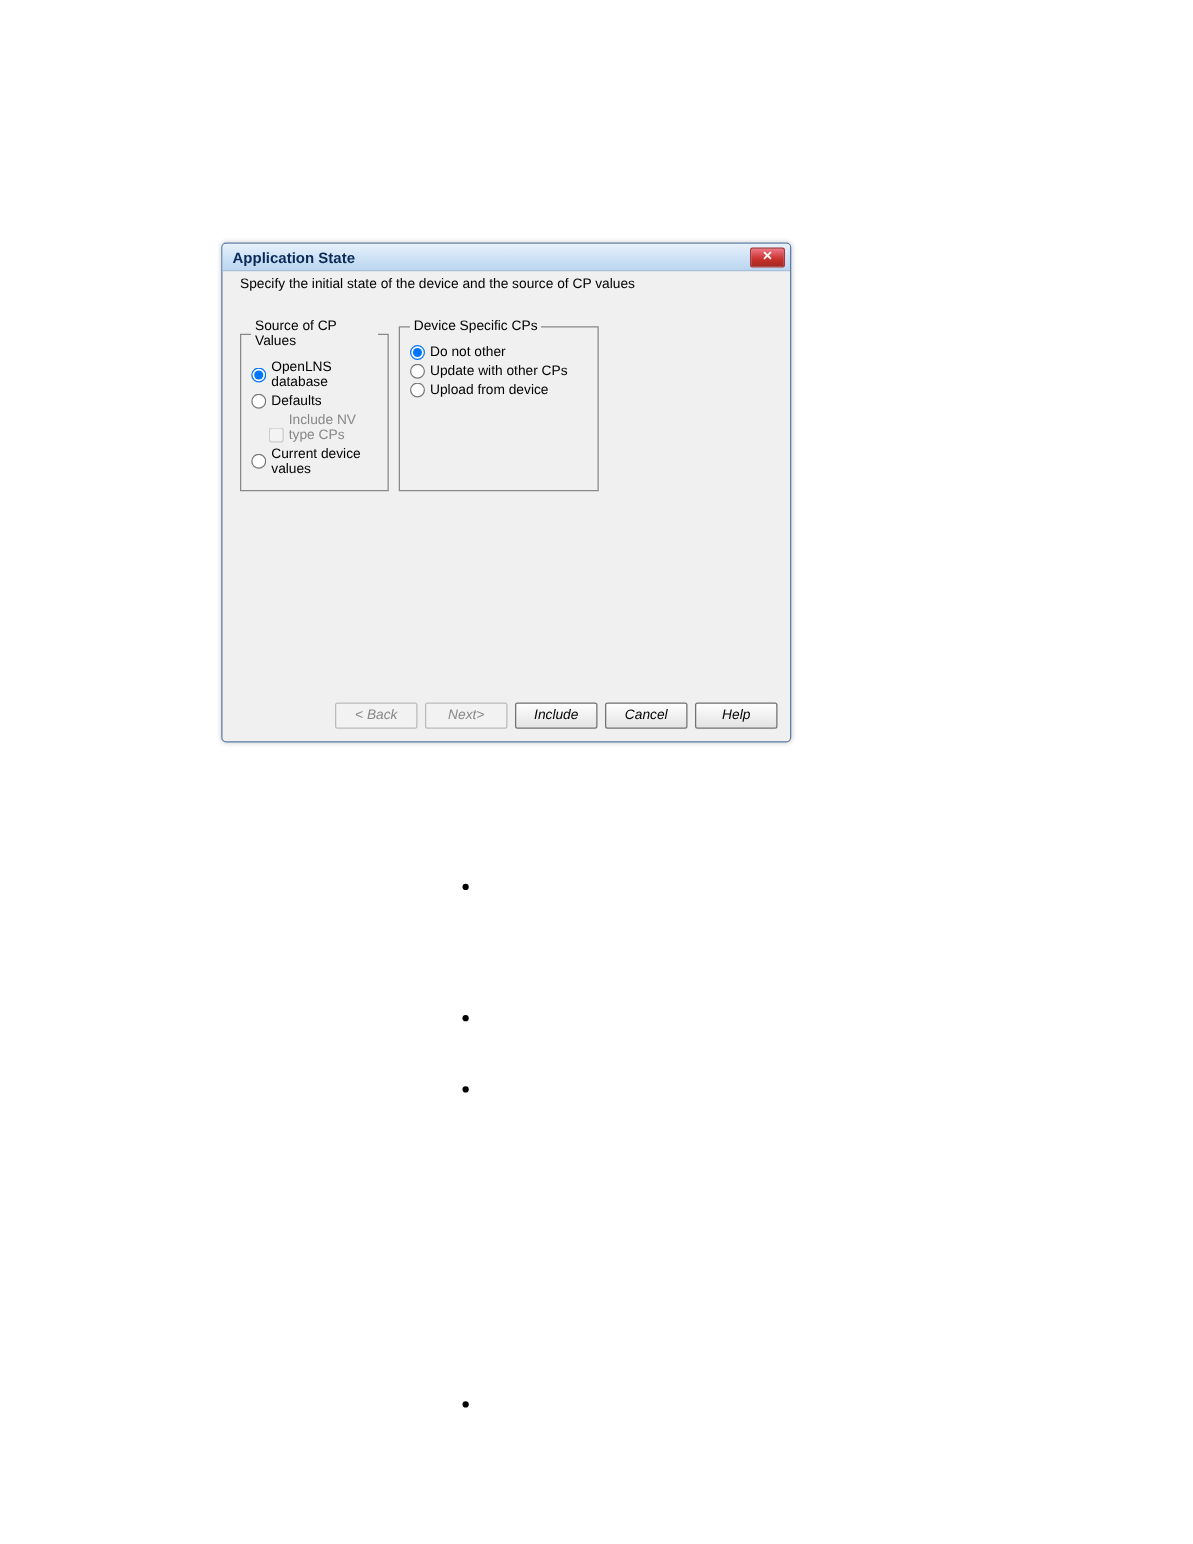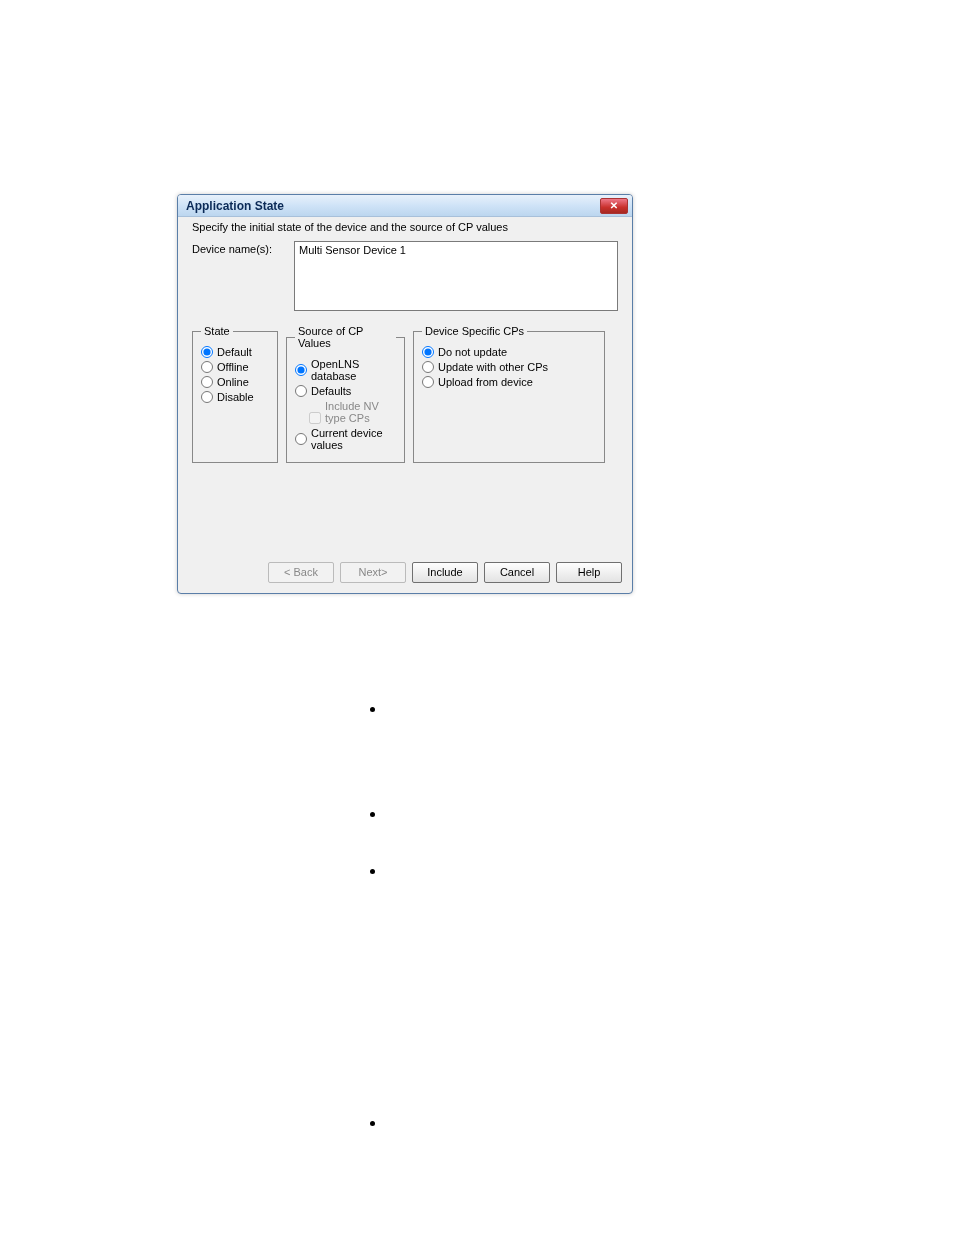--- a/index.html
+++ b/index.html
@@ -96,21 +96,21 @@
     margin: 0;
     font-size: 11px;
   }
   fieldset.group legend {
     padding: 0 3px;
     font-size: 11px;
     color: #000;
   }
   .group-state { width: 86px; }
   .group-source { width: 119px; }
-  .group-specific { width: 192px; }
+  .group-specific { width: 160px; }
   .radio-row {
     display: flex;
     align-items: center;
     gap: 4px;
     margin: 3px 0;
     cursor: pointer;
   }
   .checkbox-row {
     display: flex;
     align-items: flex-end;
@@ -135,20 +135,21 @@
     min-width: 66px;
     height: 21px;
     font-size: 11px;
     border: 1px solid #707070;
     background: linear-gradient(to bottom,#fefefe,#e3e3e3);
     border-radius: 2px;
     cursor: pointer;
     text-align: center;
     line-height: 19px;
     padding: 0 2px;
+    font-style: italic;
   }
   .btn.disabled {
     color: #888;
     border-color: #bbb;
     background: #f2f2f2;
     cursor: default;
   }
   
   .page-bullet {
     position: absolute;
@@ -162,48 +163,23 @@
 </head>
 <body>
 
 <div class="dialog">
   <div class="titlebar">
     <span class="title">Application State</span>
     <div class="close-btn"></div>
   </div>
   <div class="body">
     <div class="instruction">Specify the initial state of the device and the source of CP values</div>
-    <div class="row-devname">
-      <div class="label-devname">Device name(s):</div>
-      <div class="devname-box">
-        <div>Multi Sensor Device 1</div>
-      </div>
-    </div>
 
     <div class="groups-row">
 
-      <fieldset class="group group-state">
-        <legend>State</legend>
-        <label class="radio-row">
-          <input type="radio" name="state" checked="" style="">
-          <span>Default</span>
-        </label>
-        <label class="radio-row">
-          <input type="radio" name="state" style="">
-          <span>Offline</span>
-        </label>
-        <label class="radio-row">
-          <input type="radio" name="state" style="">
-          <span>Online</span>
-        </label>
-        <label class="radio-row">
-          <input type="radio" name="state" style="">
-          <span>Disable</span>
-        </label>
-      </fieldset>
 
       <fieldset class="group group-source">
         <legend>Source of CP Values</legend>
         <label class="radio-row">
           <input type="radio" name="source" checked="" style="">
           <span>OpenLNS database</span>
         </label>
         <label class="radio-row">
           <input type="radio" name="source" style="">
           <span>Defaults</span>
@@ -215,21 +191,21 @@
         <label class="radio-row">
           <input type="radio" name="source" style="">
           <span>Current device values</span>
         </label>
       </fieldset>
 
       <fieldset class="group group-specific">
         <legend>Device Specific CPs</legend>
         <label class="radio-row">
           <input type="radio" name="specific" checked="" style="">
-          <span>Do not update</span>
+          <span>Do not other</span>
         </label>
         <label class="radio-row">
           <input type="radio" name="specific" style="">
           <span>Update with other CPs</span>
         </label>
         <label class="radio-row">
           <input type="radio" name="specific" style="">
           <span>Upload from device</span>
         </label>
       </fieldset>

